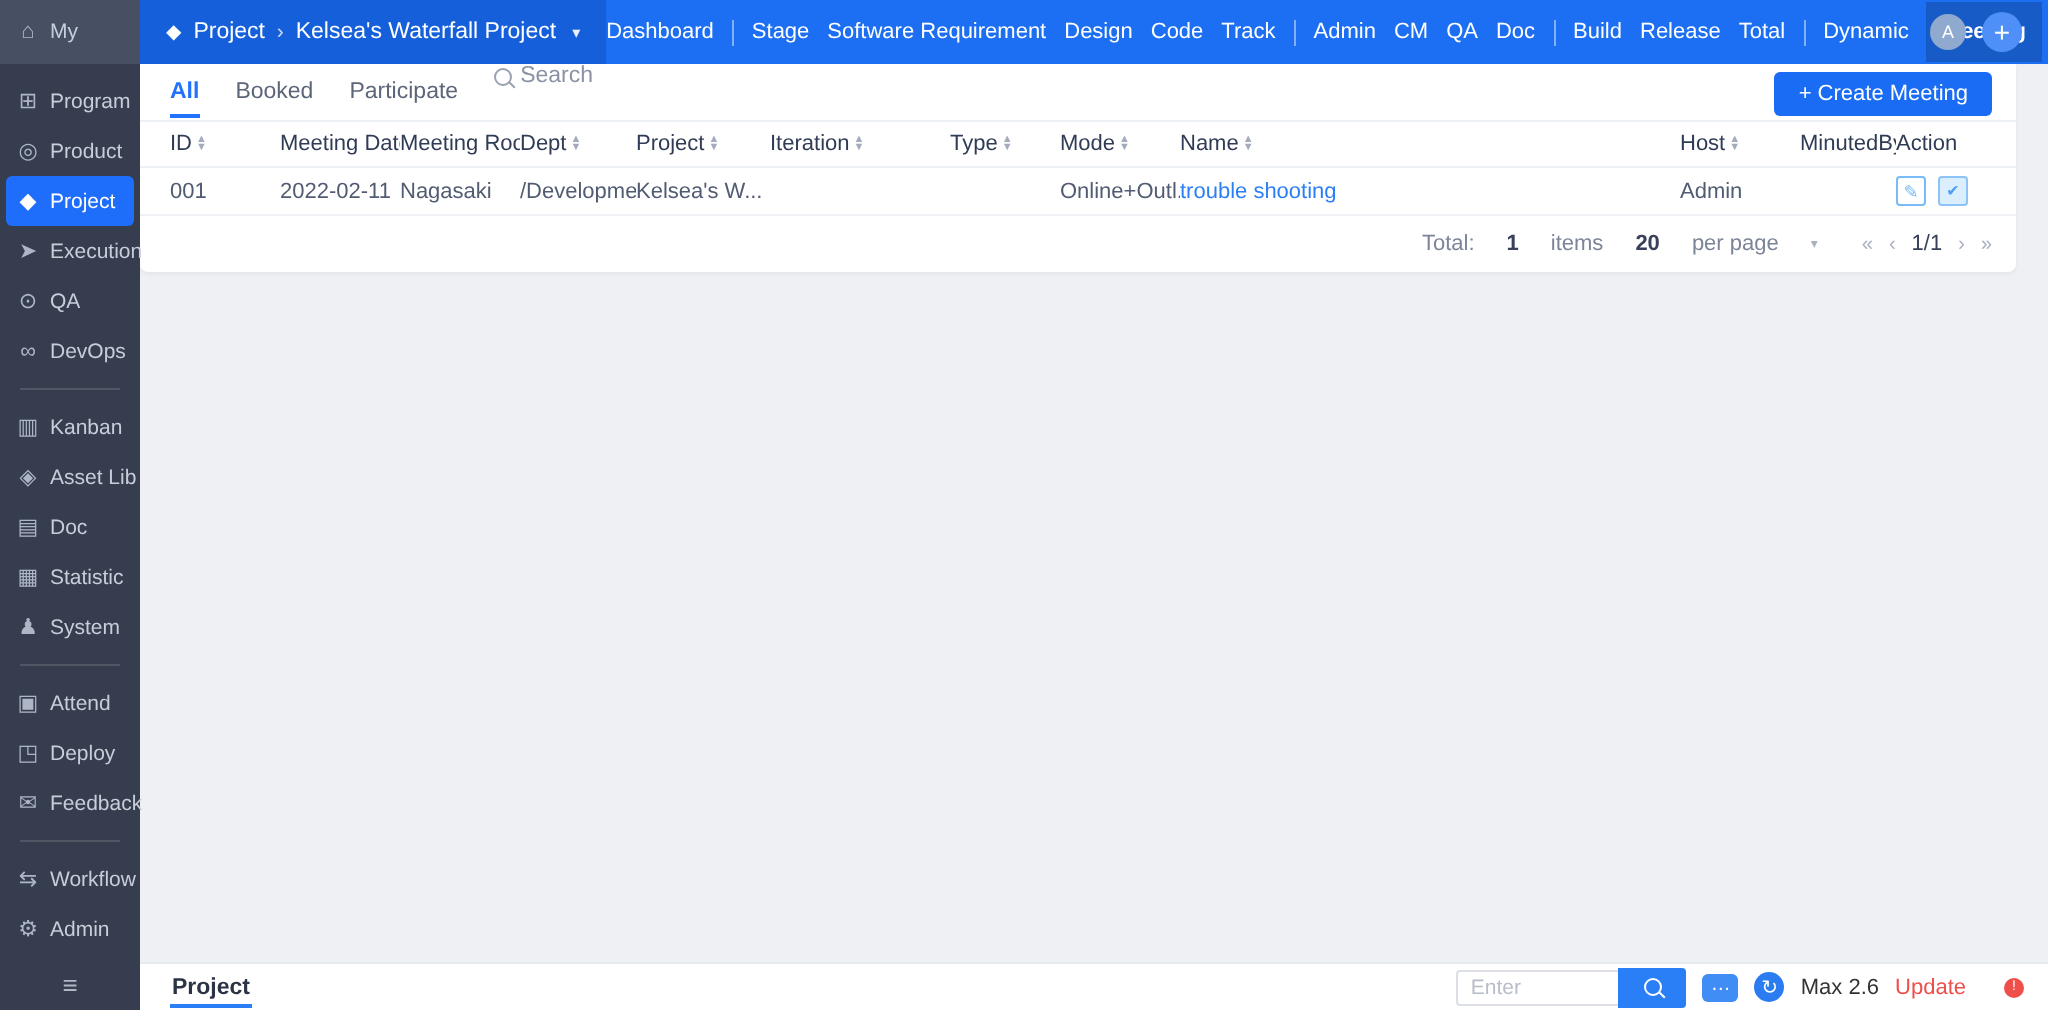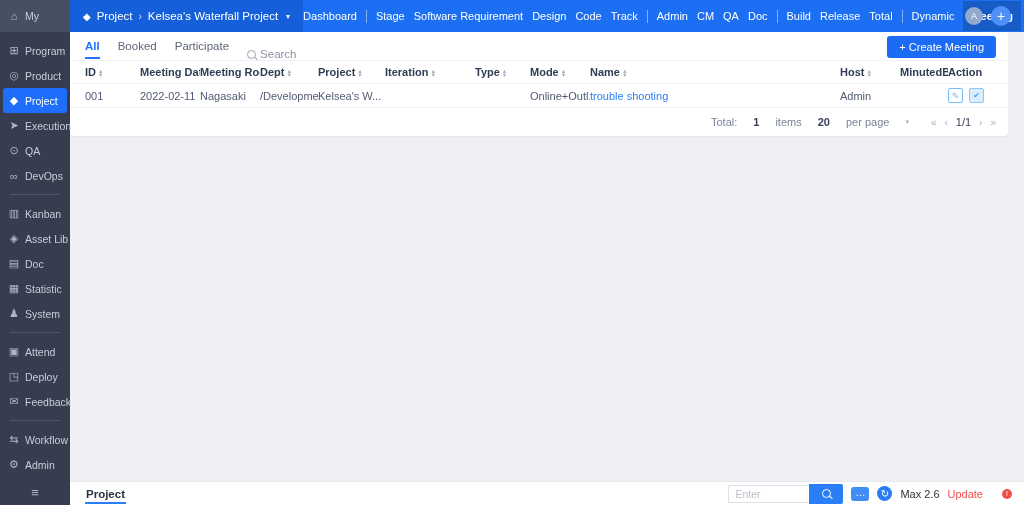--- a/index.html
+++ b/index.html
@@ -30,34 +30,34 @@
   .nav .itm.active{background:rgba(0,0,0,.18);padding:9px 8px;font-weight:bold;
                    display:flex;align-items:center;gap:3px}
   .tb-right{display:flex;align-items:center;gap:8px;margin-left:auto;padding-right:13px}
   .avatar{width:18px;height:18px;border-radius:50%;background:#8fa9cf;font-size:9px;
           display:flex;align-items:center;justify-content:center;cursor:pointer}
   .plusbtn{width:20px;height:20px;border-radius:50%;background:#4e90f7;font-size:14px;
            display:flex;align-items:center;justify-content:center;cursor:pointer;line-height:1}
   
   .panel{position:absolute;left:70px;top:32px;width:938px;background:#fff;
          border-radius:0 0 4px 4px;box-shadow:0 1px 2px rgba(0,0,0,.05)}
-  .tabs{height:28px;display:flex;align-items:flex-end;gap:18px;padding:0 15px;
+  .tabs{height:28px;display:flex;align-items:flex-start;gap:18px;padding:0 15px;
         font-size:11.5px;color:#5d6679;position:relative}
   .tab{cursor:pointer;position:relative;height:28px;line-height:28px}
   .tab.active{color:#2272fc;font-weight:bold}
   .tab.active::after{content:"";position:absolute;left:0;right:0;bottom:1px;height:2px;background:#2272fc}
   .tab-search{display:flex;align-items:center;gap:4px;color:#8a92a4;cursor:pointer}
   .mag{display:inline-block;width:7px;height:7px;border:1px solid #9aa1b0;border-radius:50%;position:relative}
   .mag::after{content:"";position:absolute;width:4px;height:1px;background:#9aa1b0;
               transform:rotate(45deg);right:-3px;bottom:-1px}
   .create-btn{position:absolute;right:12px;top:4px;background:#1a6cf5;color:#fff;font-size:11px;
               padding:5px 12px;border-radius:3px;border:none;cursor:pointer;font-family:inherit}
   .thead,.trow{display:flex;align-items:center;padding:0 15px;font-size:11px}
   .thead{height:22px;border-top:1px solid #edf0f4;border-bottom:1px solid #edf0f4;
-         color:#303c55;font-weight:bold}
+         color:#303c55;font-weight:normal}
   .trow{height:23px;color:#515b72;border-bottom:1px solid #f0f2f6}
   .c-id{width:55px}.c-date{width:60px}.c-room{width:60px}.c-dept{width:58px}.c-proj{width:67px}
   .c-iter{width:90px}.c-type{width:55px}.c-mode{width:60px}.c-name{flex:1;min-width:0}
   .c-host{width:60px}.c-min{width:48px}.c-act{width:45px;display:flex;gap:6px;align-items:flex-end}
   .cell{white-space:nowrap;overflow:hidden}
   .sort{display:inline-block;margin-left:2px;color:#a4abbc;font-size:5.5px;line-height:4px;
         vertical-align:middle;cursor:pointer}
   .sort::before{content:"▲";display:block}
   .sort::after{content:"▼";display:block}
   .redact{width:42px;height:10px;background:#d9dce3;border-radius:1px;filter:blur(1.5px)}

